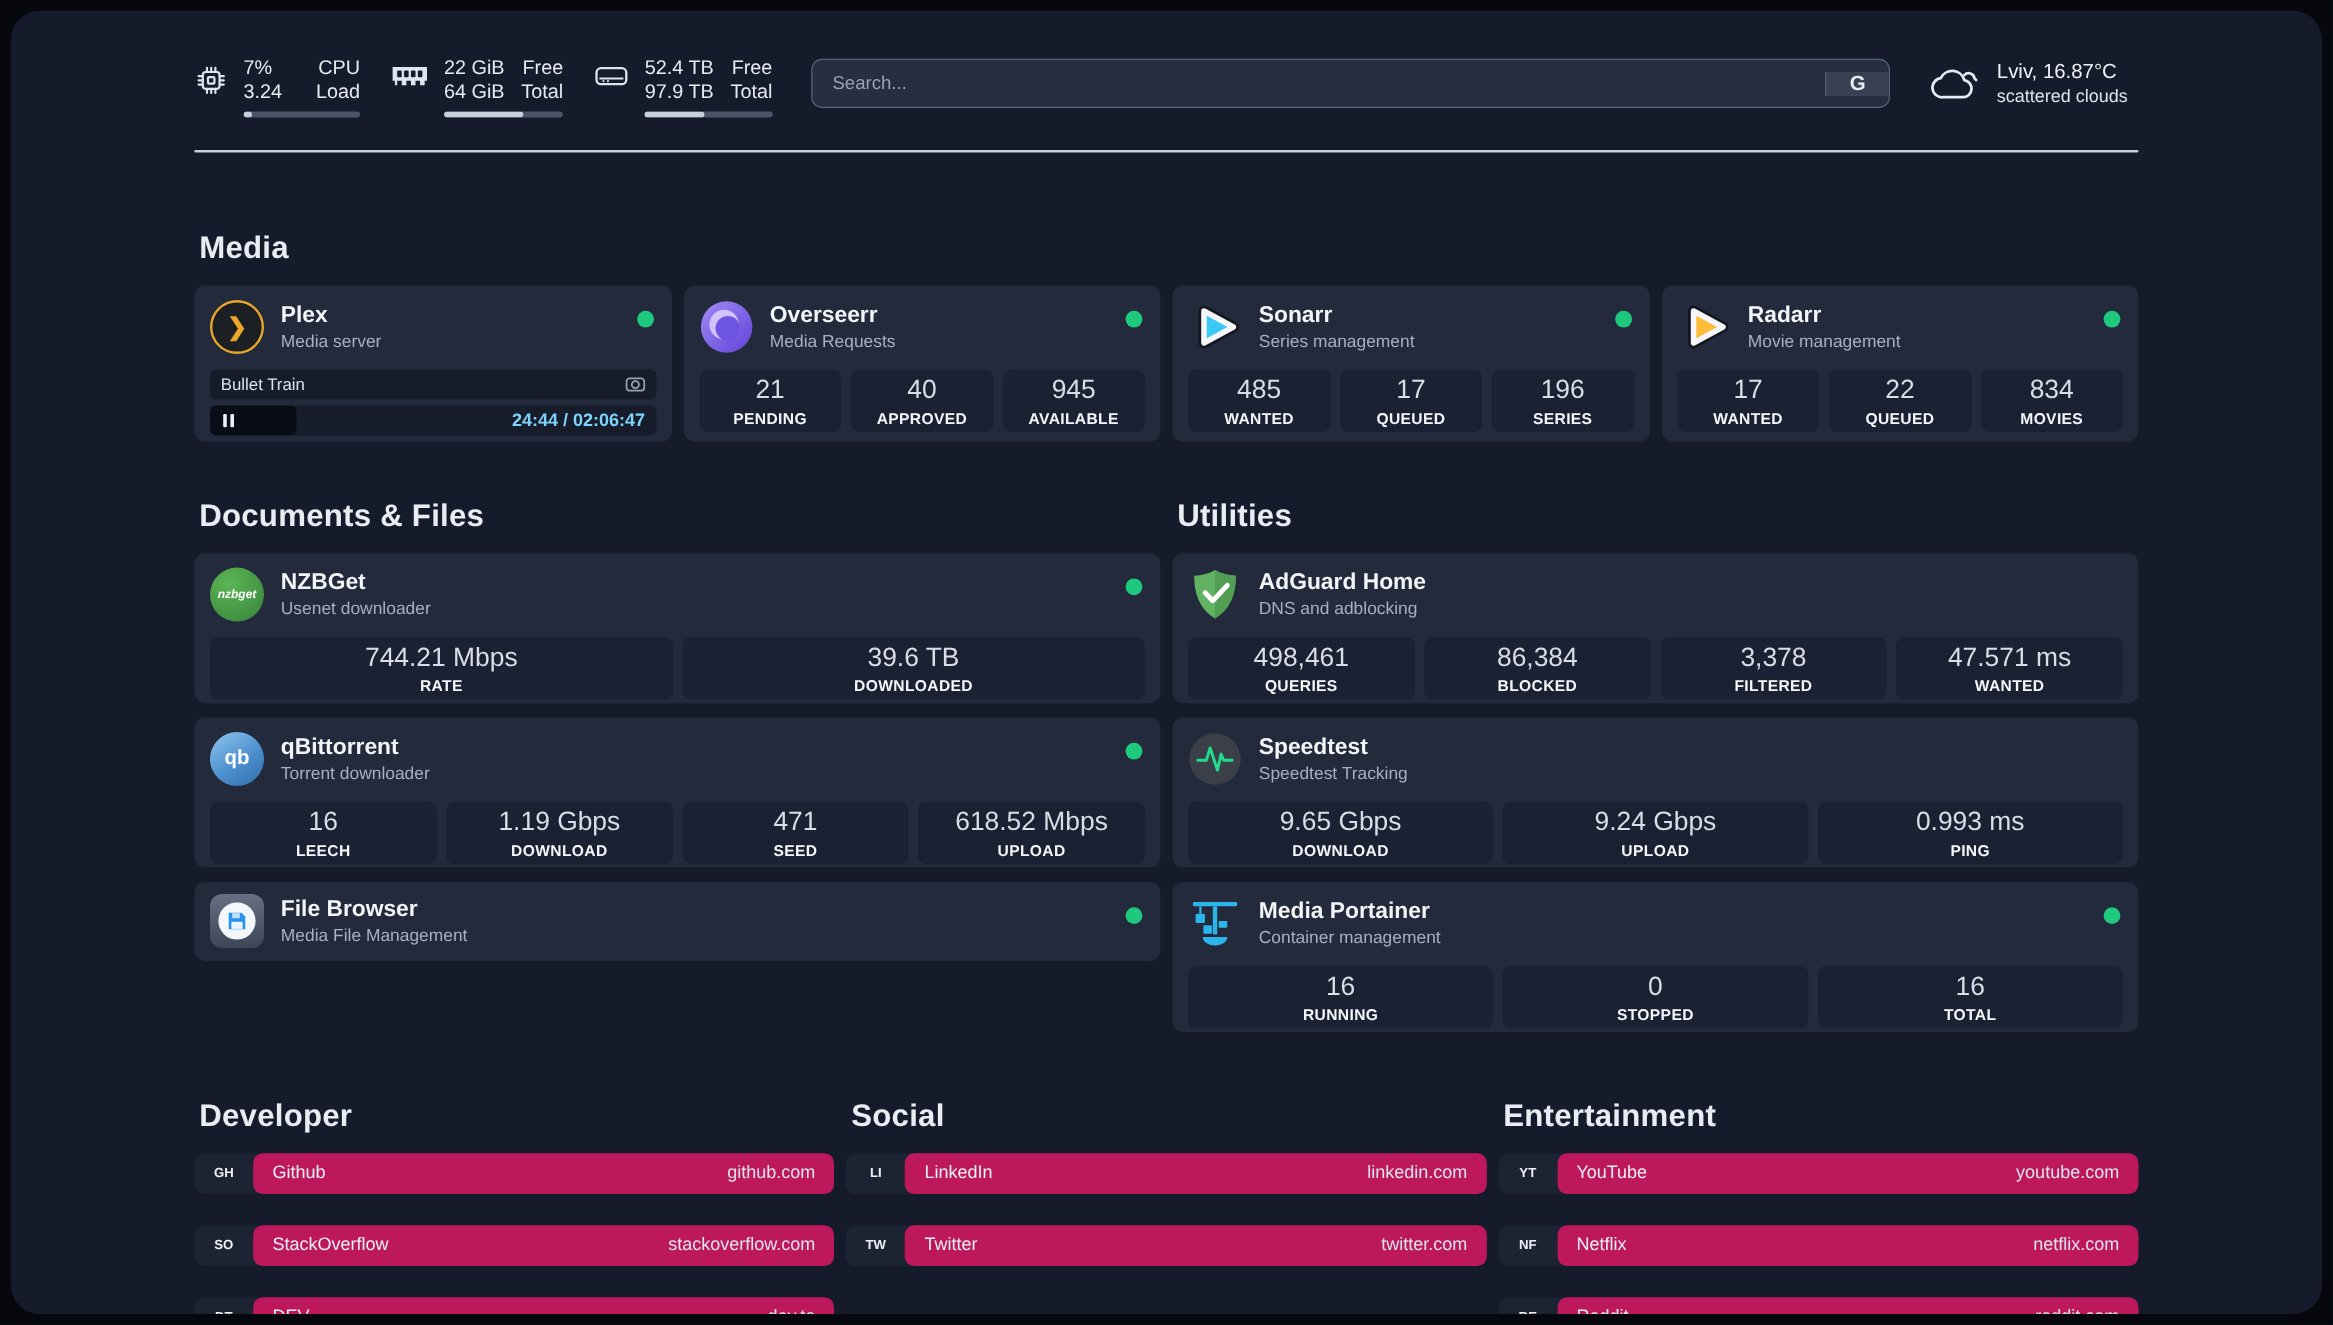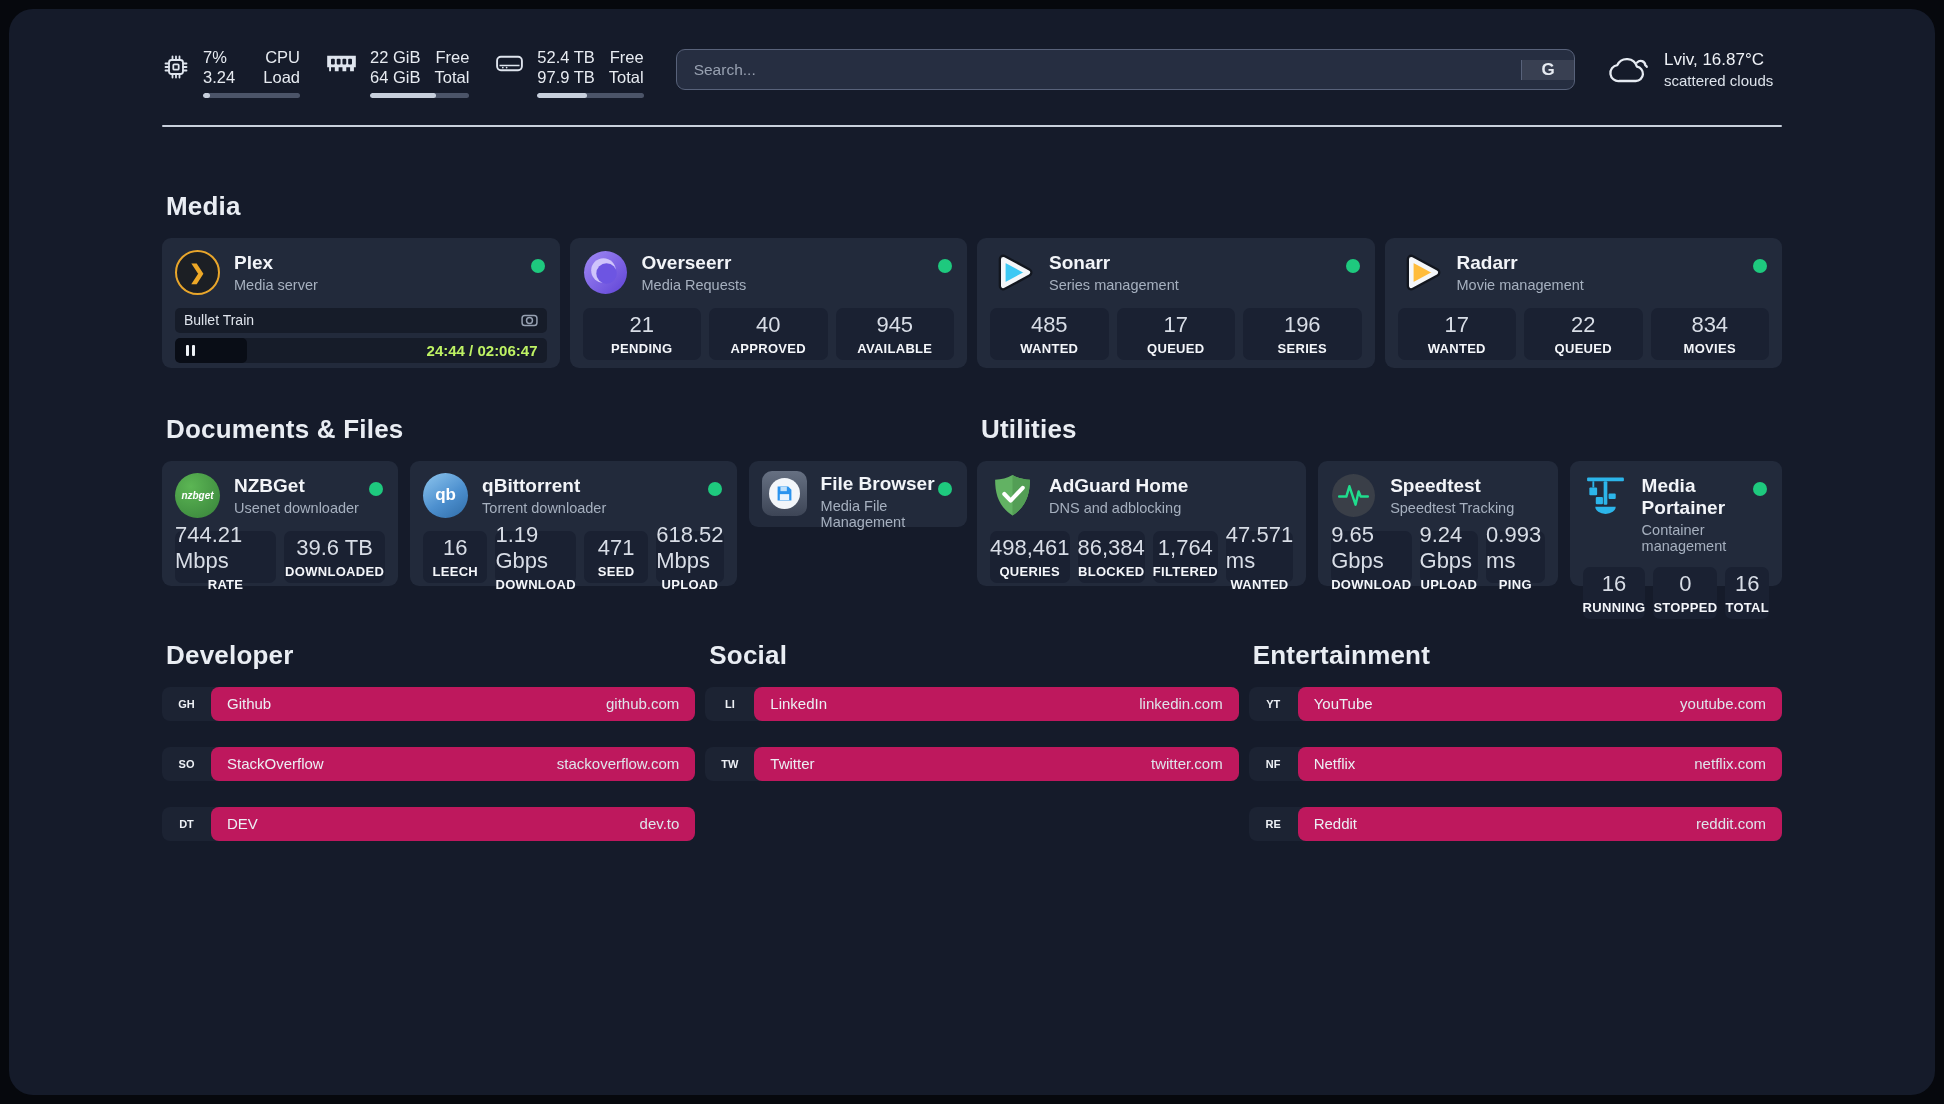--- a/index.html
+++ b/index.html
@@ -71,24 +71,24 @@
 
   
   .np-title { margin-top:13px; height:25px; background:rgba(12,17,28,0.55); border-radius:5px;
               display:flex; align-items:center; justify-content:space-between; padding:0 9px;
               font-size:14px; color:#dfe4ec; }
   .np-bar { margin-top:5px; height:25px; background:rgba(12,17,28,0.55); border-radius:5px; position:relative; overflow:hidden; }
   .np-fill { position:absolute; left:0; top:0; bottom:0; background:rgba(7,10,19,0.85); border-radius:5px;
              display:flex; align-items:center; padding-left:11px; gap:3px; }
   .np-fill i { display:block; width:3px; height:11px; background:#eef1f6; border-radius:1px; }
   .np-time { position:absolute; right:9px; top:0; bottom:0; display:flex; align-items:center;
-             font-size:15px; font-weight:600; color:#bef264; }
+             font-size:15px; font-weight:600; color:#7dd3fc; }
 
   .mid-grid { display:grid; grid-template-columns:1fr 1fr; gap:10px; margin-top:46px; align-items:start; }
-  .cards-stack { display:flex; flex-direction:row; gap:12px; }
+  .cards-stack { display:flex; flex-direction:column; gap:12px; }
 
   
   .icon { width:45px; height:45px; display:flex; align-items:center; justify-content:center; }
   .icon.plex { border-radius:50%; background:#1c1f24; border:2.5px solid #e9a62b; color:#eda827;
                font-size:20px; font-weight:800; }
   .icon.nzbget { border-radius:50%; background:radial-gradient(circle at 35% 30%, #5cb654, #37823a);
                  color:#fff; font-size:10px; font-weight:700; font-style:italic; }
   .icon.qb { border-radius:50%; background:linear-gradient(145deg,#8fc6ee 0%, #4d90cf 55%, #2f6ca8 100%);
              color:#fff; font-size:17px; font-weight:700; }
   .icon.fb { border-radius:10px; background:linear-gradient(180deg,#667082,#3d4556); }
@@ -426,21 +426,21 @@
             <div class="stats">
               <div class="stat">
                 <div class="stat-value">498,461</div>
                 <div class="stat-label">QUERIES</div>
               </div>
               <div class="stat">
                 <div class="stat-value">86,384</div>
                 <div class="stat-label">BLOCKED</div>
               </div>
               <div class="stat">
-                <div class="stat-value">1,764</div>
+                <div class="stat-value">3,378</div>
                 <div class="stat-label">FILTERED</div>
               </div>
               <div class="stat">
                 <div class="stat-value">47.571 ms</div>
                 <div class="stat-label">WANTED</div>
               </div>
             </div>
           </a>
 
           <a class="card mid">

